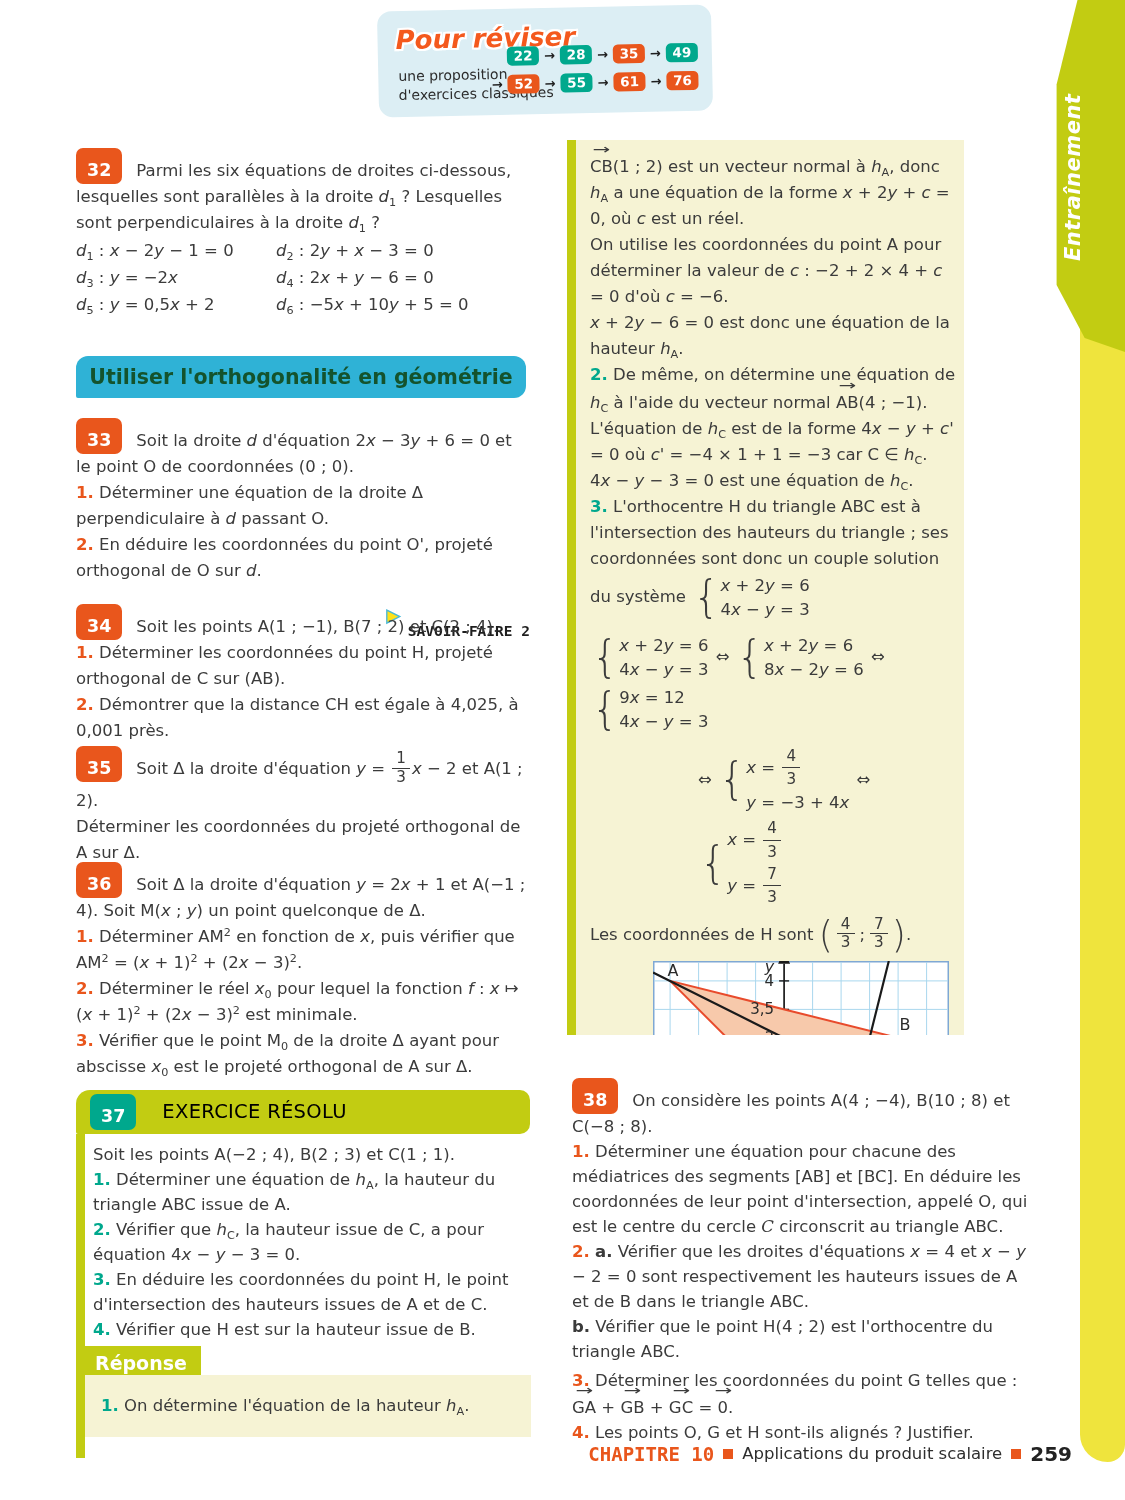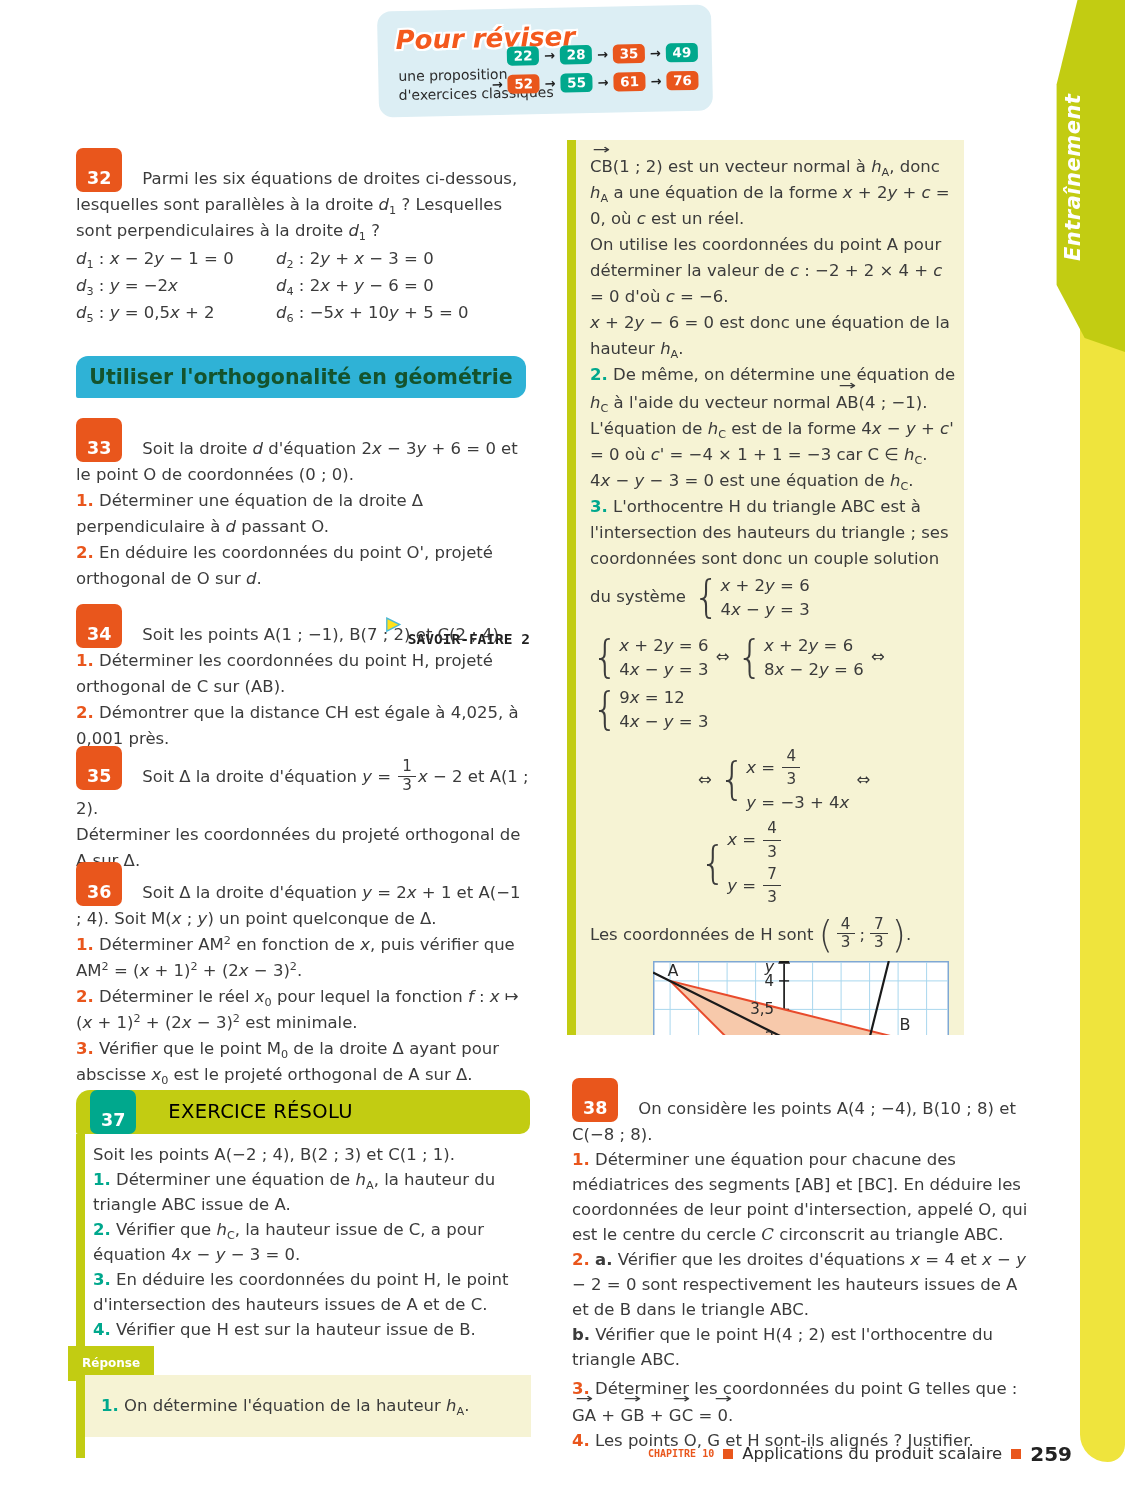--- a/index.html
+++ b/index.html
@@ -29,55 +29,55 @@
           text-shadow:-2px -2px 0 #fff,2px -2px 0 #fff,-2px 2px 0 #fff,2px 2px 0 #fff,0 2px 0 #fff,0 -2px 0 #fff,2px 0 0 #fff,-2px 0 0 #fff;}
   .revise-sub{position:absolute;left:20px;top:56px;font-size:14px;line-height:19px;color:#2c2c2c;}
   .revise-rows{position:absolute;right:14px;top:38px;text-align:right;}
   .revrow{display:flex;align-items:center;justify-content:flex-end;gap:5px;margin-bottom:9px;}
   .refbadge{display:inline-block;min-width:24px;text-align:center;padding:1px 4px 2px;border-radius:5px;
             color:#fff;font-weight:bold;font-size:13.5px;line-height:16px;}
   .refbadge.teal{background:var(--teal);} .refbadge.orange{background:var(--orange);}
   .refarrow{font-weight:bold;font-size:13px;color:#1e1e1e;line-height:14px;}
   
   .exbadge{display:inline-block;background:var(--orange);color:#fff;font-weight:bold;font-size:17.5px;
-           border-radius:7px;padding:19px 11px 3px;margin-right:20px;line-height:22px;}
+           border-radius:7px;padding:11px 11px 3px;margin-right:14px;line-height:22px;}
   .exbadge.teal{background:var(--teal);}
   .pnum{font-weight:bold;color:var(--orange);}
   .teal-nums .pnum{color:var(--teal);}
   
   .blk{position:absolute;left:76px;width:454px;}
   .eqgrid{display:grid;grid-template-columns:200px 1fr;row-gap:1px;margin-top:2px;}
   .banner{position:absolute;left:76px;top:356px;width:450px;height:42px;background:var(--cyan);
           border-radius:12px 12px 12px 2px;display:flex;align-items:center;justify-content:center;
           color:#14532d;font-weight:bold;font-size:20.5px;}
   .savoir{display:flex;align-items:center;justify-content:flex-end;gap:8px;margin-top:3px;}
   .sf-tri{color:#ffe11a;-webkit-text-stroke:1.3px #49b8d8;font-size:17px;line-height:17px;}
   .sf-label{font-family:"DejaVu Sans Mono",monospace;font-weight:bold;font-size:14.5px;color:#1e1e1e;margin-top:31px;}
   
   .ex37-band{position:absolute;left:76px;top:1090px;width:454px;height:44px;background:var(--lime);
              border-radius:14px 10px 10px 2px;display:flex;align-items:center;padding-left:14px;box-sizing:border-box;}
   .ex37-band .label{color:#000000;font-weight:normal;font-size:19.5px;margin-left:12px;letter-spacing:0.3px;}
   .limebar{position:absolute;left:76px;top:1134px;width:9px;height:324px;background:var(--lime);}
   .ex37-content{position:absolute;left:93px;top:1142px;width:437px;line-height:25px;}
-  .reponse-tab{position:absolute;left:68px;top:1346px;background:var(--lime);color:#fff;font-weight:bold;
-               font-size:12px;padding:4px 14px 5px;}
+  .reponse-tab{position:absolute;left:81px;top:1346px;background:var(--lime);color:#fff;font-weight:bold;
+               font-size:19px;padding:4px 14px 5px;}
   .answer-box{position:absolute;left:85px;top:1375px;width:446px;height:62px;background:var(--paley);}
   .answer-box p{padding:18px 0 0 16px;}
   
   .sol{position:absolute;left:567px;top:140px;width:397px;height:895px;background:var(--paley);overflow:hidden;}
   .sol-bar{position:absolute;left:0;top:0;width:9px;height:100%;background:var(--lime);}
   .sol-inner{padding:12px 8px 0 23px;}
   .disp{margin:8px 0 6px 0;}
   .disp2{padding-left:108px;}
   .figwrap{margin:8px 0 0 63px;}
   
   .ex38{position:absolute;left:572px;top:1078px;width:462px;line-height:25px;}
   
   .footer{position:absolute;right:53px;top:1441px;display:flex;align-items:center;gap:9px;}
-  .footer .chap{font-family:"DejaVu Sans Mono",monospace;font-weight:bold;color:var(--orange);font-size:10px;}
+  .footer .chap{font-family:"DejaVu Sans Mono",monospace;font-weight:bold;color:var(--orange);font-size:19px;}
   .sq{width:10px;height:10px;background:var(--orange);display:inline-block;}
   .footer .btitle{font-size:16.5px;color:#2e2e2e;}
   .footer .pageno{font-size:20px;font-weight:bold;color:#222;}
   
   .frac{display:inline-flex;flex-direction:column;text-align:center;vertical-align:middle;
         margin:0 2px;font-size:0.92em;position:relative;top:-1px;}
   .fn{border-bottom:1.4px solid currentColor;padding:0 4px;line-height:1.18;}
   .fd{line-height:1.18;padding:0 4px;}
   .vec{position:relative;display:inline-block;margin-top:2px;}
   .vec::before{content:"→";position:absolute;top:-0.85em;left:50%;transform:translateX(-50%) scaleX(1.6);

